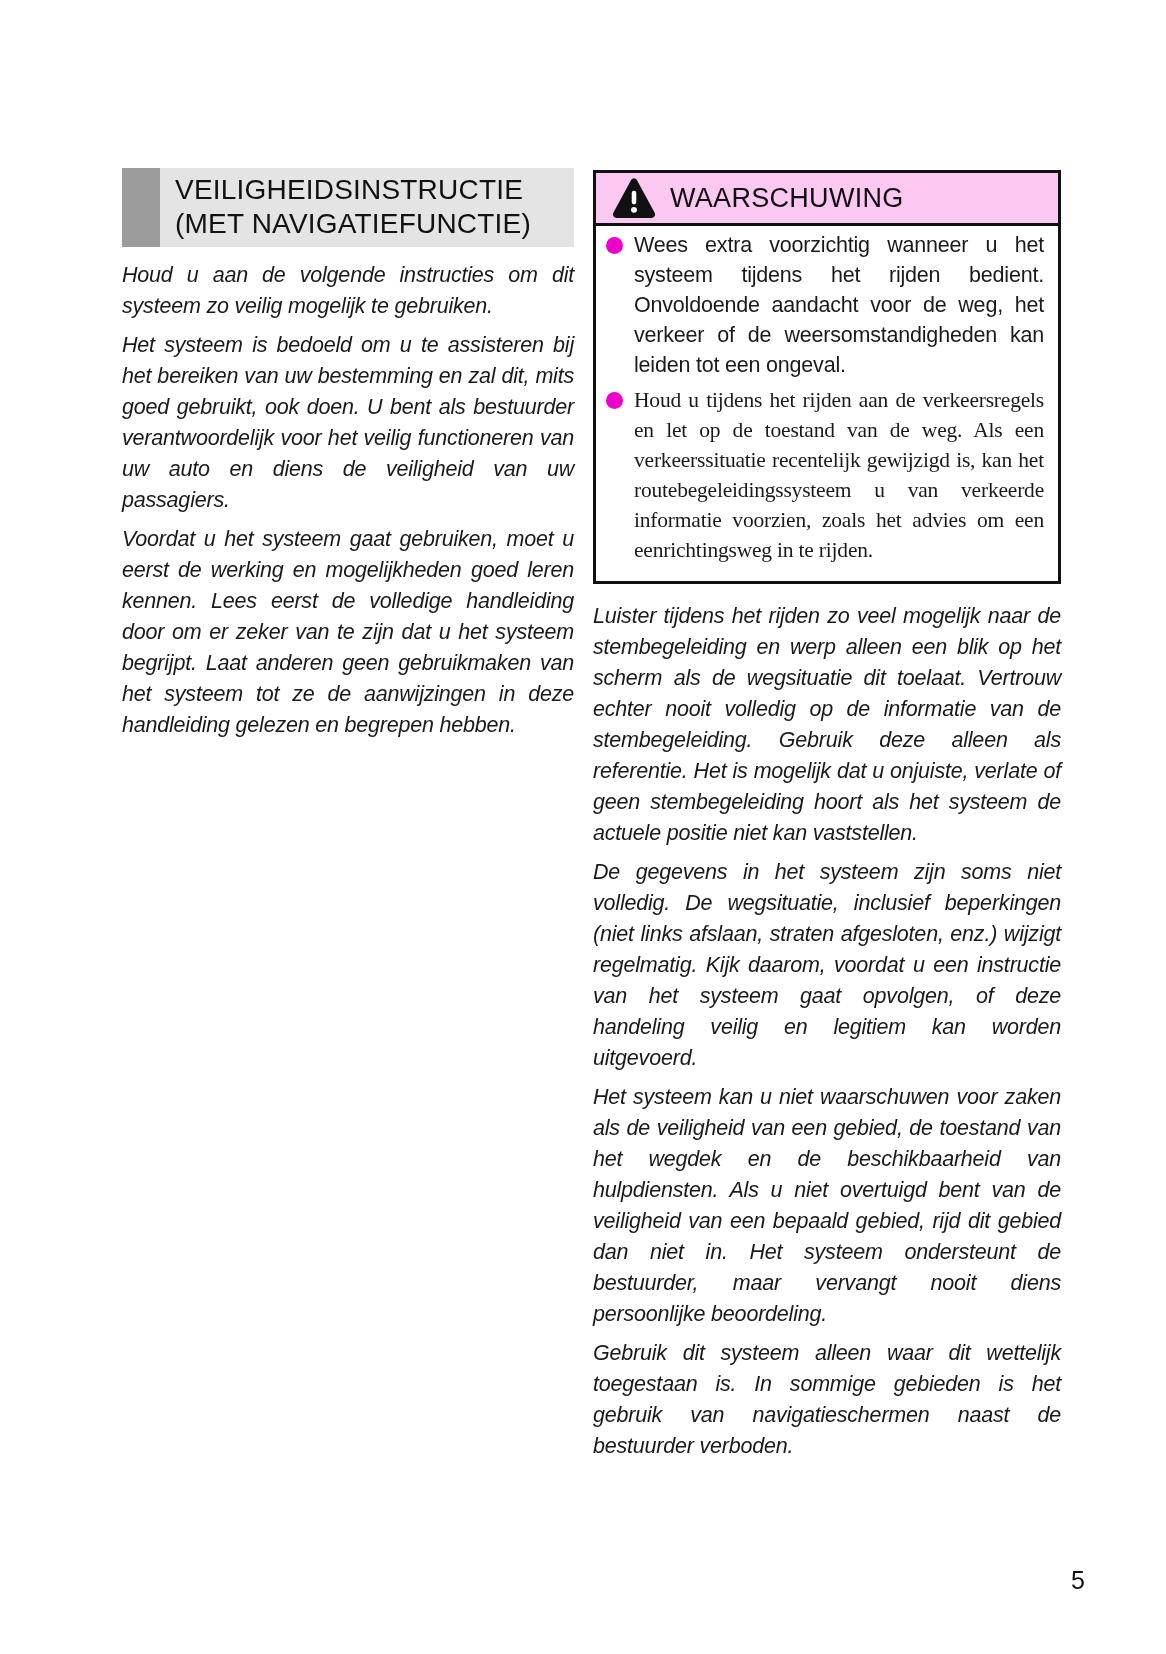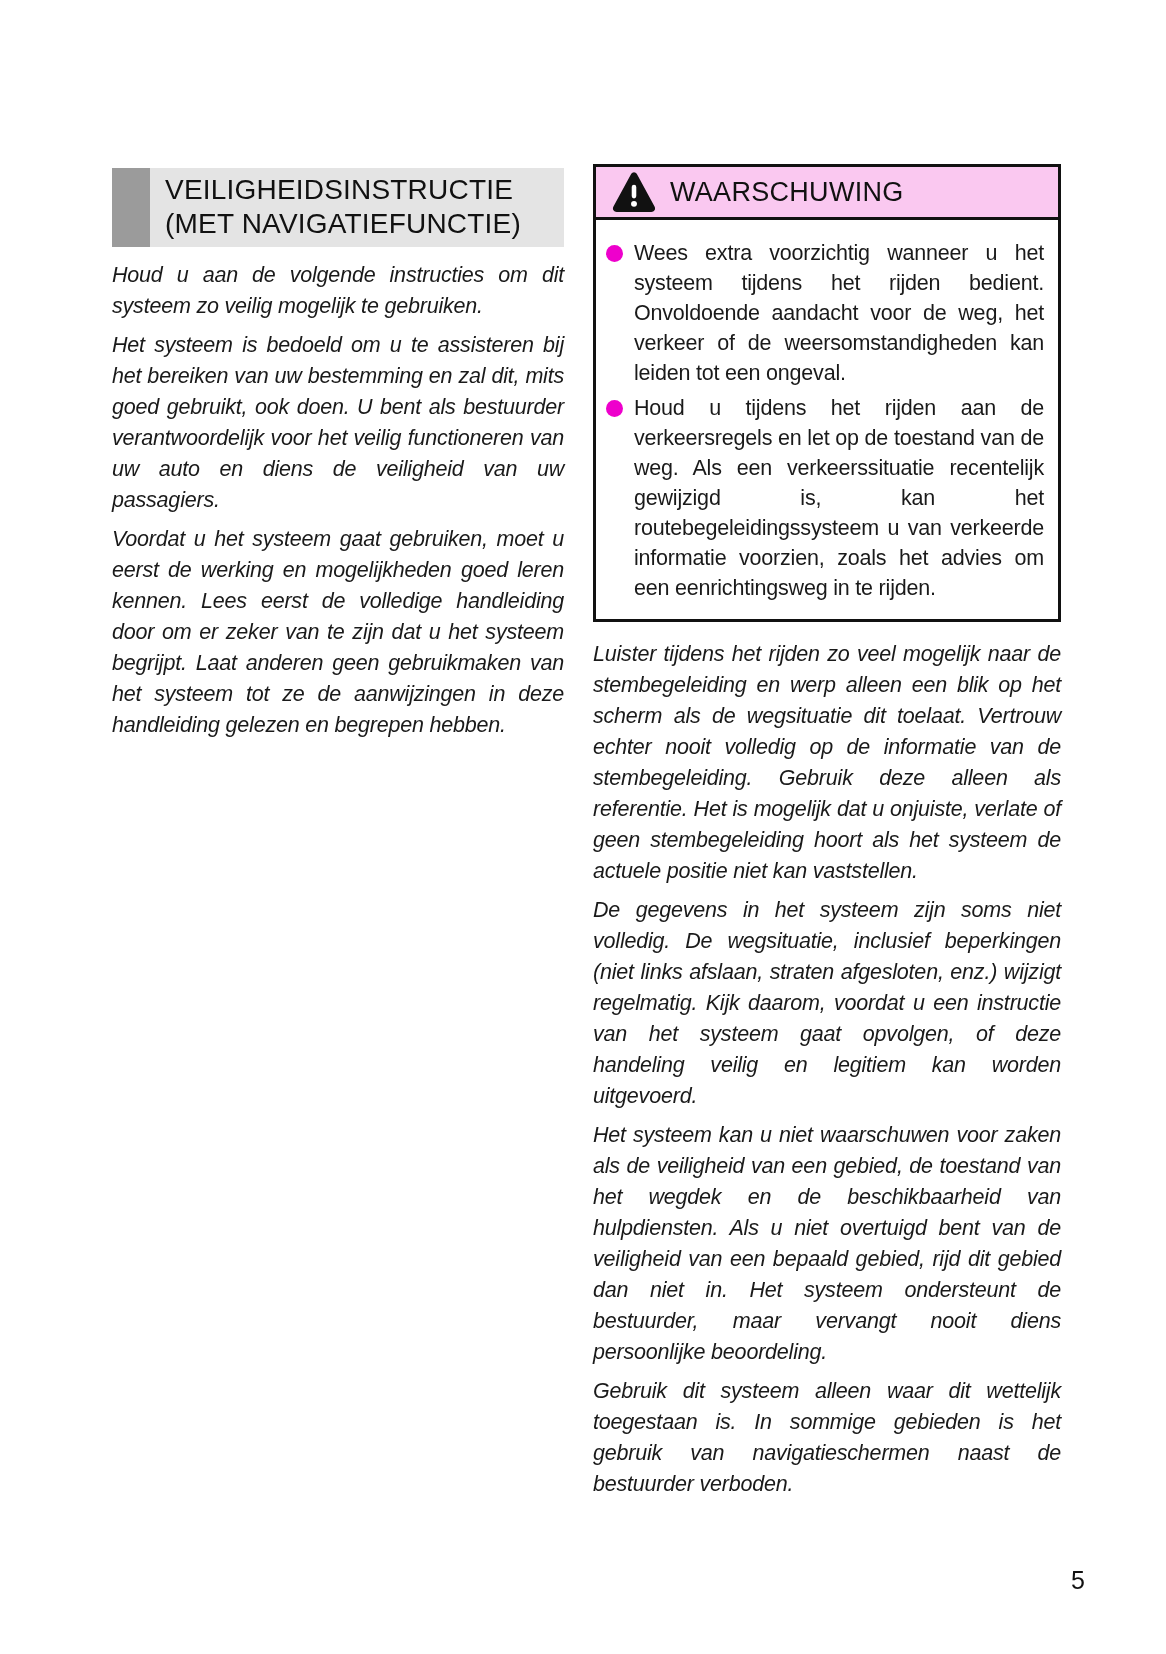--- a/index.html
+++ b/index.html
@@ -6,22 +6,22 @@
   .page {
     position: relative;
     width: 1166px;
     height: 1654px;
     background: #ffffff;
     font-family: "Liberation Sans", sans-serif;
     color: #1a1a1a;
     overflow: hidden;
   }
   .col { position: absolute; }
-  .col-left  { left: 112px; top: 168px; width: 452px; }
-  .col-right { left: 593px; top: 164px; width: 468px; }
+  .col-left  { left: 122px; top: 168px; width: 452px; }
+  .col-right { left: 593px; top: 170px; width: 468px; }
 
   
   .title-block {
     display: flex;
     align-items: stretch;
     min-height: 78px;
     margin-bottom: 13px;
   }
   .title-bar {
     width: 38px;
@@ -64,31 +64,31 @@
     border-bottom: 3px solid #111;
     background: #fac8f0;
   }
   .warning-icon { display: inline-flex; width: 46px; height: 42px; }
   .warning-title {
     margin-left: 13px;
     font-size: 27px;
     letter-spacing: 0.3px;
     color: #111;
   }
-  .warning-body { padding: 18px 14px 16px 10px; }
+  .warning-body { padding: 4px 14px 16px 10px; }
   .bullet-item {
     position: relative;
     padding-left: 28px;
     font-size: 21.5px;
     line-height: 30px;
     letter-spacing: -0.2px;
     text-align: justify;
     margin-bottom: 5px;
   }
-  .bullet-item:last-child { margin-bottom: 0; }
+  .bullet-item:last-child { margin-bottom: 0; font-family: Liberation Serif, serif; }
   .bullet-dot {
     position: absolute;
     left: 0; top: 7px;
     width: 17px; height: 17px;
     border-radius: 50%;
     background: #ee00cc;
   }
 
   .page-number {
     position: absolute;

